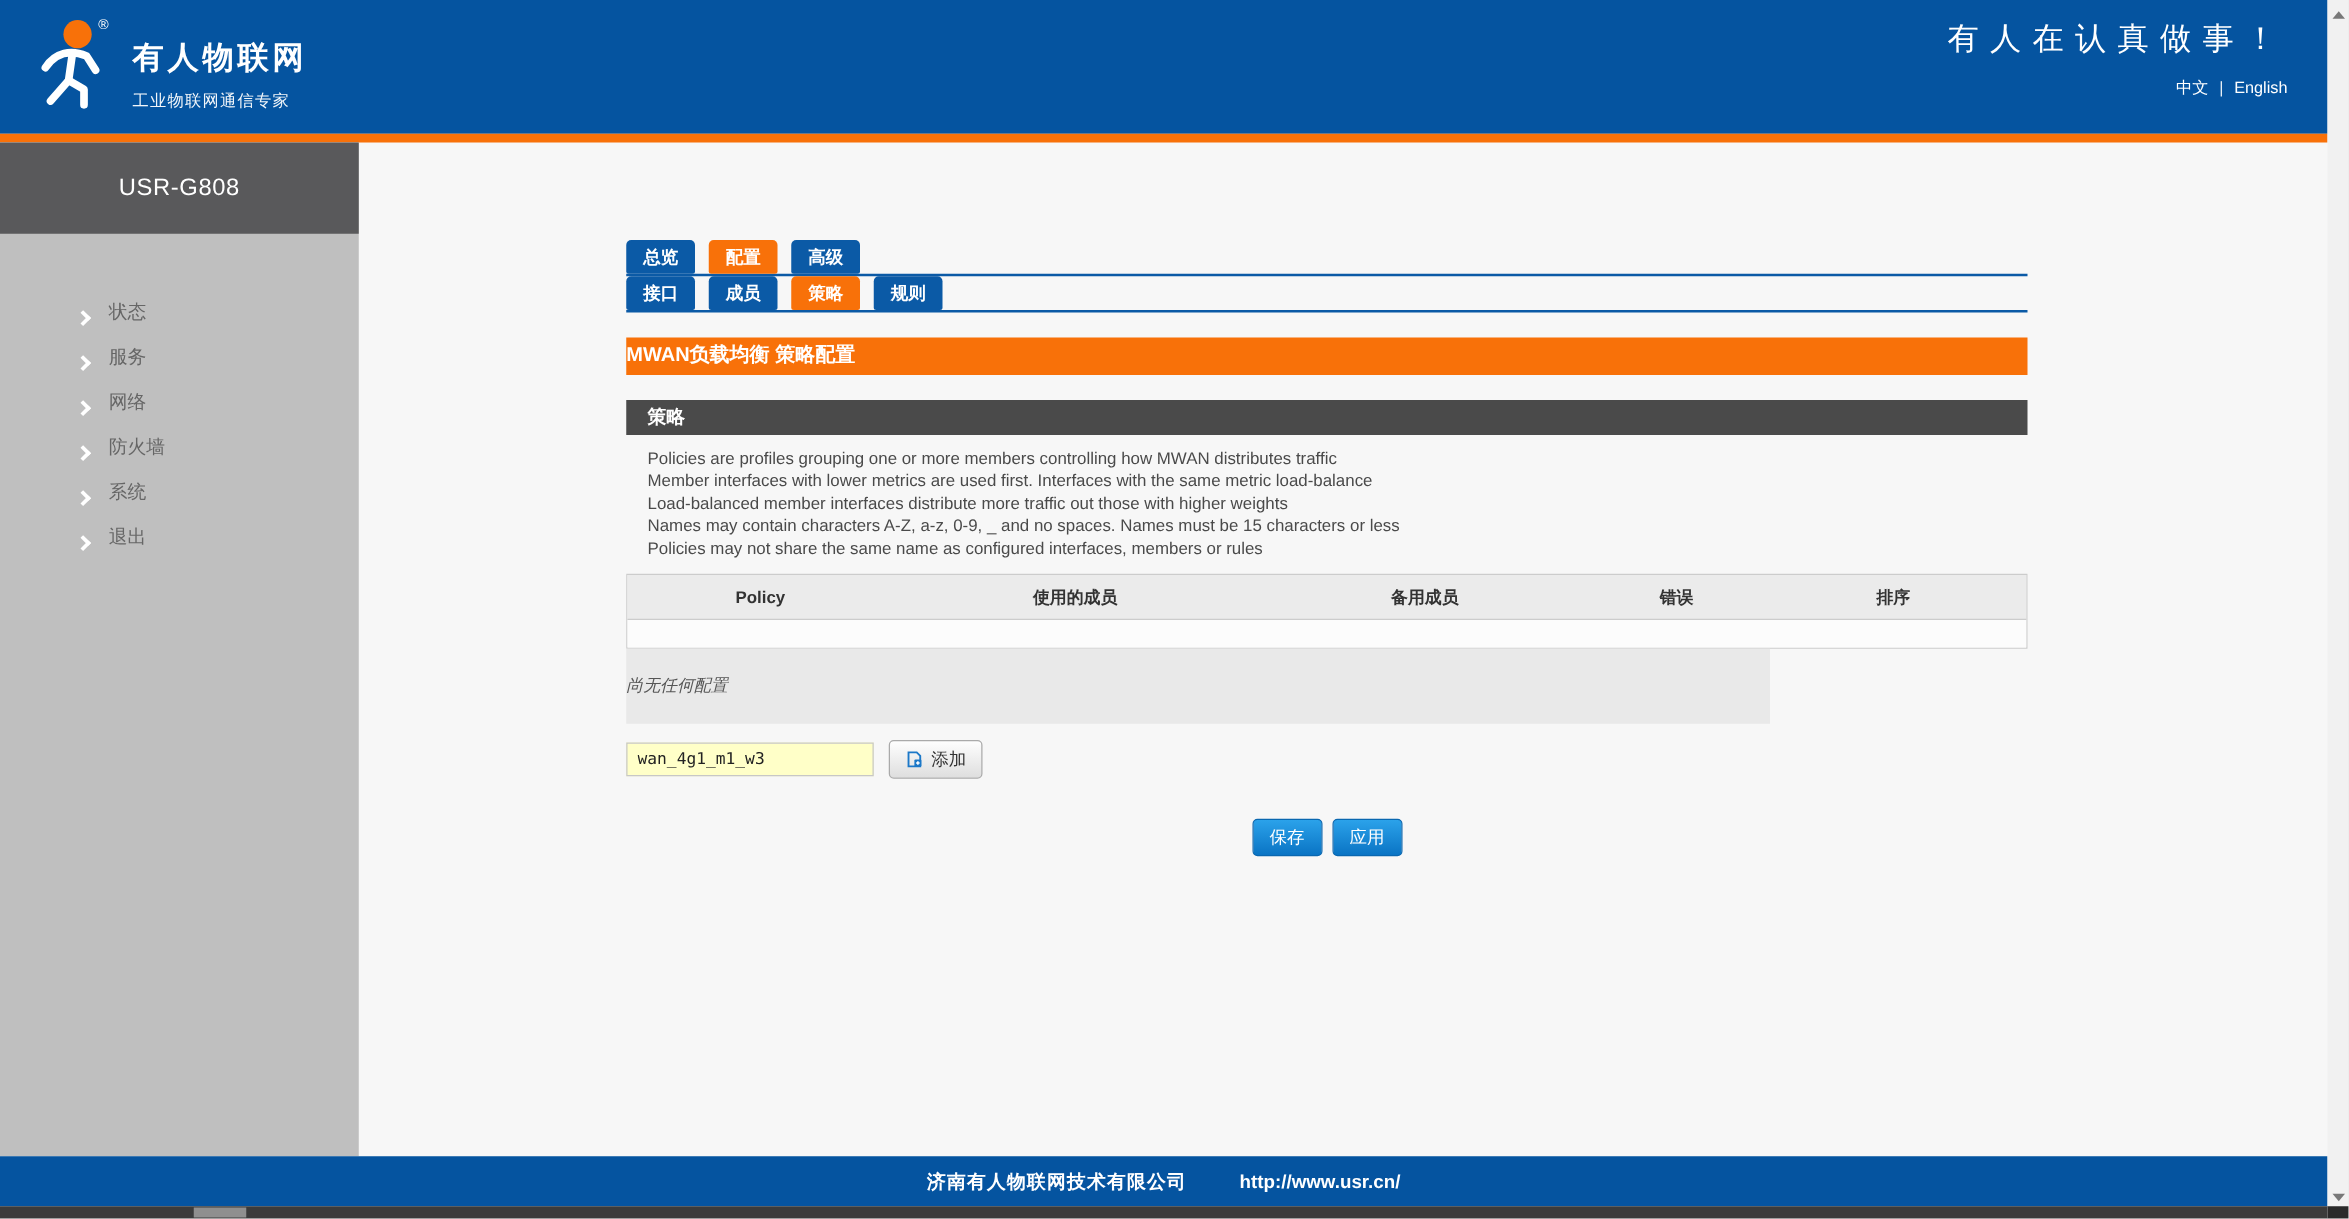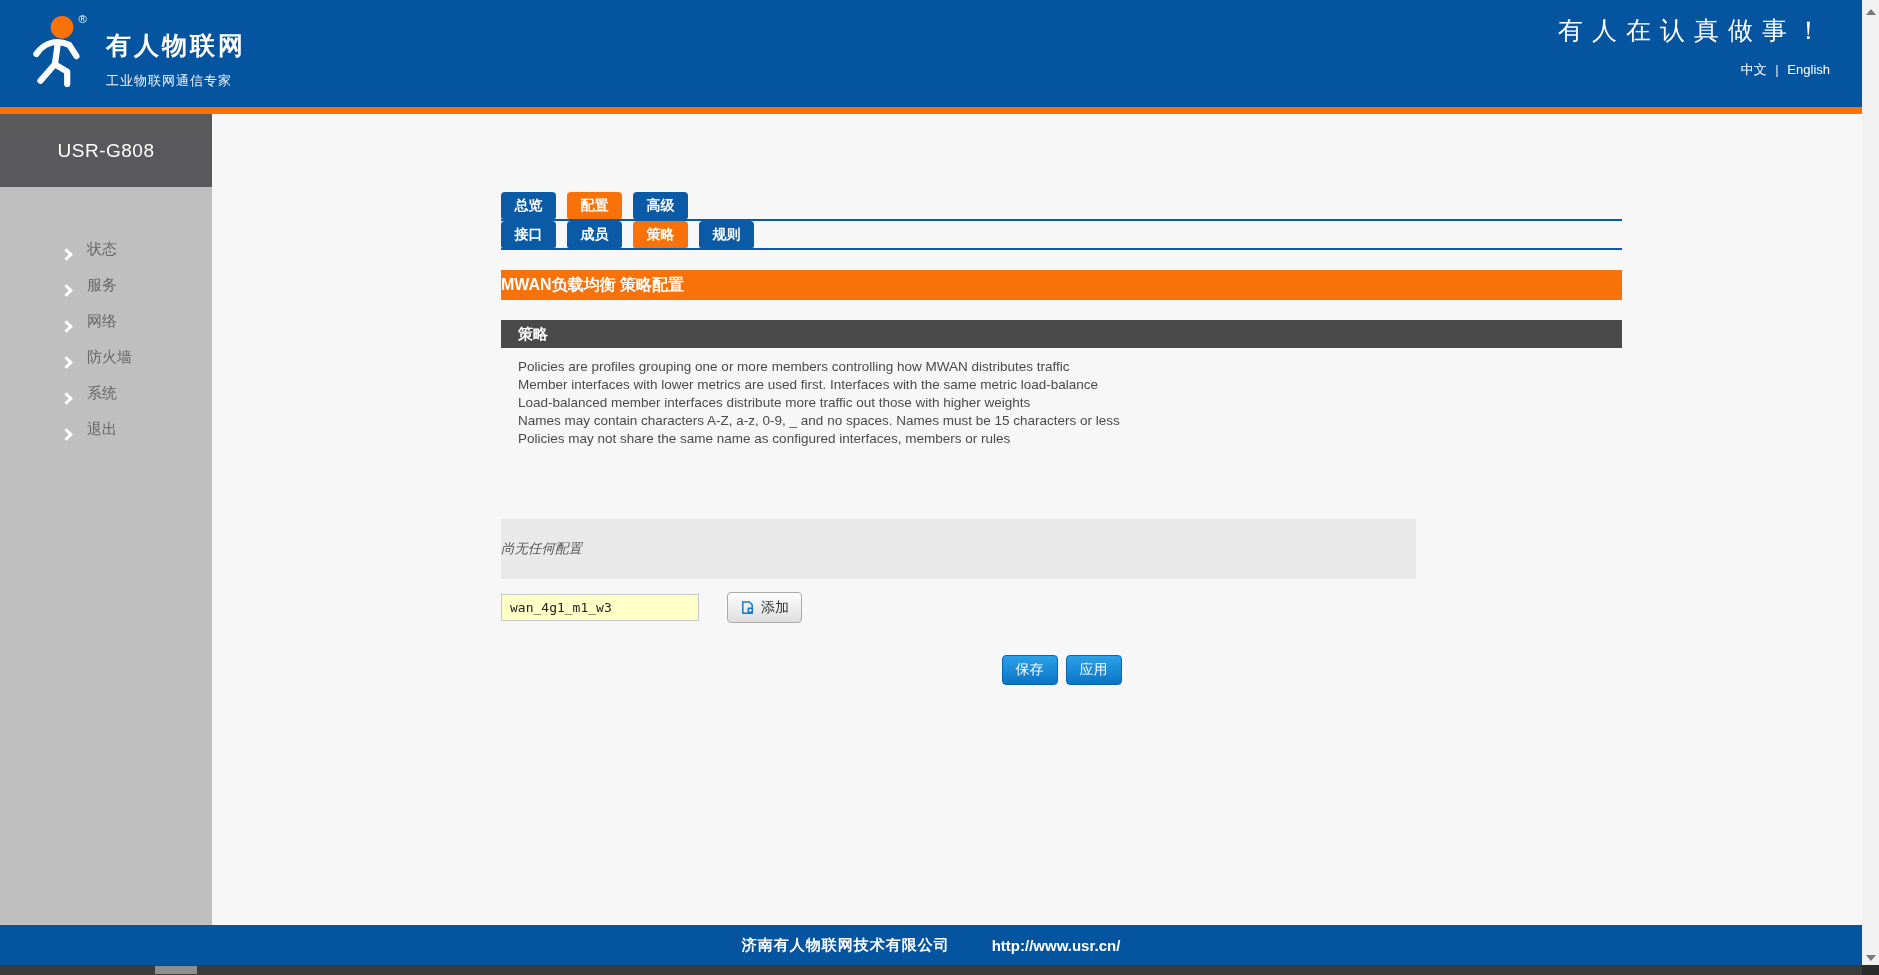--- a/index.html
+++ b/index.html
@@ -14,21 +14,21 @@
   .brand-title{font-size:25px;font-weight:bold;letter-spacing:3px;margin:14px 0 10px 0;}
   .brand-sub{font-size:13px;letter-spacing:1px;opacity:.95;}
   .top-right{position:absolute;right:32px;top:14px;text-align:right;color:#fff;}
   .slogan{font-size:25px;letter-spacing:9px;font-weight:500;margin-bottom:14px;}
   .langs{font-size:13px;}
   .langs span{cursor:pointer;}
   .lang-sep{margin:0 5px;opacity:.9;}
   .orange-strip{position:absolute;left:0;top:107px;width:1862px;height:7px;background:#f87109;}
 
   
-  .sidebar{position:absolute;left:0;top:114px;width:212px;height:811px;background:#bfbfbf;}
+  .sidebar{position:absolute;left:0;top:114px;width:287px;height:811px;background:#bfbfbf;}
   .device-head{height:73px;background:#59595b;color:#fff;display:flex;align-items:center;justify-content:center;font-size:19px;letter-spacing:.5px;}
   .side-nav{padding-top:36px;}
   .side-item{display:flex;align-items:flex-end;height:36px;padding-left:62px;cursor:pointer;}
   .chev{width:9px;height:9px;border-top:3px solid #fff;border-right:3px solid #fff;transform:rotate(45deg);margin-right:16px;flex:0 0 auto;}
   .side-label{font-size:15px;color:#666;}
 
   
   .tabs-row{position:absolute;left:501px;width:1121px;display:flex;gap:11px;border-bottom:2px solid #0b5aa6;}
   .tab{min-width:55px;height:27px;line-height:27px;text-align:center;padding:0 13px;background:#0b5aa6;color:#fff;font-size:14px;font-weight:bold;border-radius:4px 4px 2px 2px;cursor:pointer;}
   .tab.active{background:#f87109;}
@@ -45,21 +45,21 @@
   .th:nth-child(1){width:19%;}
   .th:nth-child(2){width:26%;}
   .th:nth-child(3){width:24%;}
   .th:nth-child(4){width:12%;}
   .th:nth-child(5){width:19%;}
   .trow-empty{height:22px;background:#fcfcfc;}
   .empty-box{position:absolute;left:501px;top:519px;width:915px;height:60px;background:#e9e9e9;display:flex;align-items:center;}
   .empty-text{font-style:italic;font-size:13.5px;color:#555;}
 
   
-  .add-row{position:absolute;left:501px;top:592px;display:flex;align-items:center;gap:28px;}
+  .add-row{position:absolute;left:501px;top:592px;display:flex;align-items:center;gap:12px;}
   .name-input{width:198px;height:27px;background:#ffffc8;border:1px solid #c7c7c7;font-family:"DejaVu Sans Mono","Liberation Mono",monospace;font-size:13px;color:#222;padding:0 8px;outline:none;}
   .add-btn{height:31px;padding:0 12px;display:flex;align-items:center;gap:6px;background:linear-gradient(#fefefe,#dedede);border:1px solid #aaa;border-radius:4px;font-size:14px;color:#333;cursor:pointer;}
   .add-icon{width:15px;height:15px;display:block;}
 
   
   .actions{position:absolute;left:501px;top:655px;width:1121px;display:flex;justify-content:center;gap:8px;}
   .btn-blue{min-width:56px;height:30px;background:linear-gradient(#2ba2ea,#0a74c4);border:1px solid #0967b0;border-radius:4px;color:#fff;font-size:14px;cursor:pointer;}
 
   
   .footer{position:absolute;left:0;top:925px;width:1862px;height:40px;background:#0554a0;display:flex;align-items:center;justify-content:center;gap:42px;color:#fff;}
@@ -152,20 +152,30 @@
   <div class="section-bar">策略</div>
 
   <div class="desc">
     <div>Policies are profiles grouping one or more members controlling how MWAN distributes traffic</div>
     <div>Member interfaces with lower metrics are used first. Interfaces with the same metric load-balance</div>
     <div>Load-balanced member interfaces distribute more traffic out those with higher weights</div>
     <div>Names may contain characters A-Z, a-z, 0-9, _ and no spaces. Names must be 15 characters or less</div>
     <div>Policies may not share the same name as configured interfaces, members or rules</div>
   </div>
 
+  <div class="policy-table">
+    <div class="thead">
+      <div class="th">Policy</div>
+      <div class="th">使用的成员</div>
+      <div class="th">备用成员</div>
+      <div class="th">错误</div>
+      <div class="th">排序</div>
+    </div>
+    <div class="trow-empty"></div>
+  </div>
 
   <div class="empty-box">
     <span class="empty-text">尚无任何配置</span>
   </div>
 
   <div class="add-row">
     <input class="name-input" type="text" value="wan_4g1_m1_w3" style="">
     <button class="add-btn">
       <svg class="add-icon" viewBox="0 0 16 16">
         <path d="M3 2 h7 l3 3 v9 h-10 z" fill="none" stroke="#1c78c8" stroke-width="1.6"></path>

